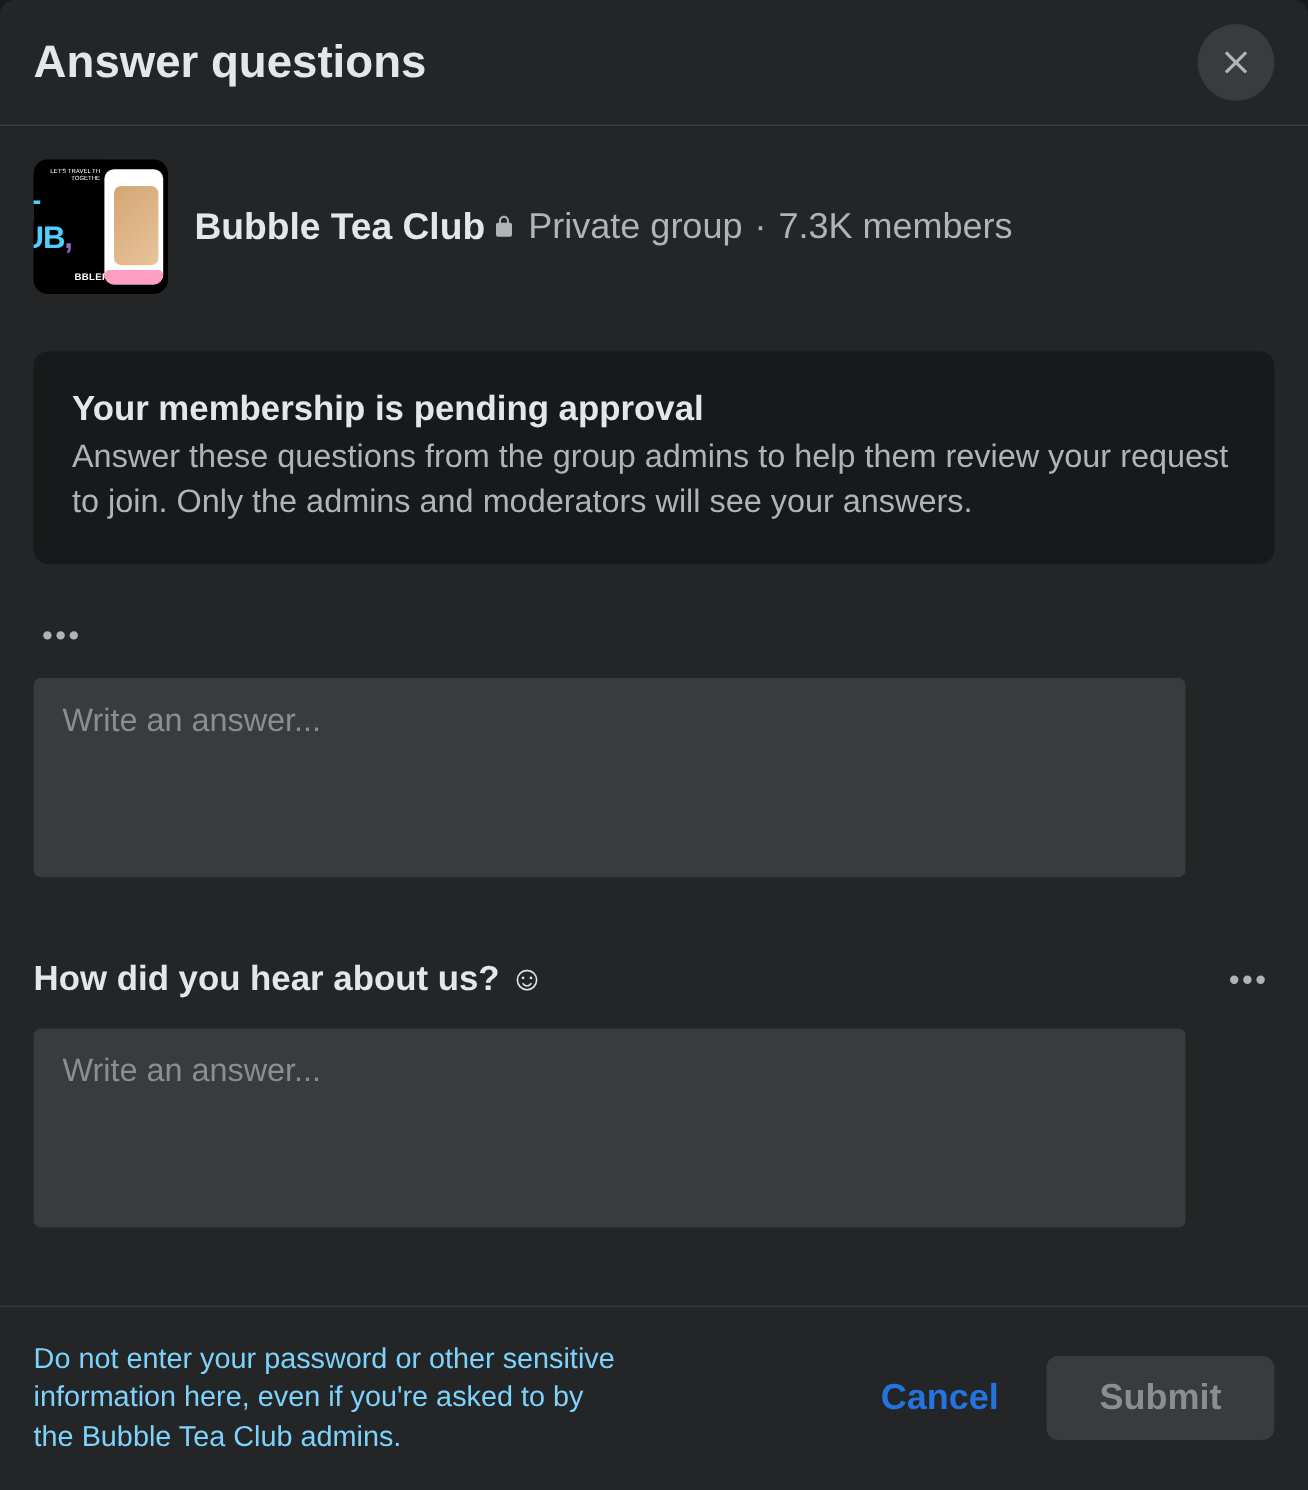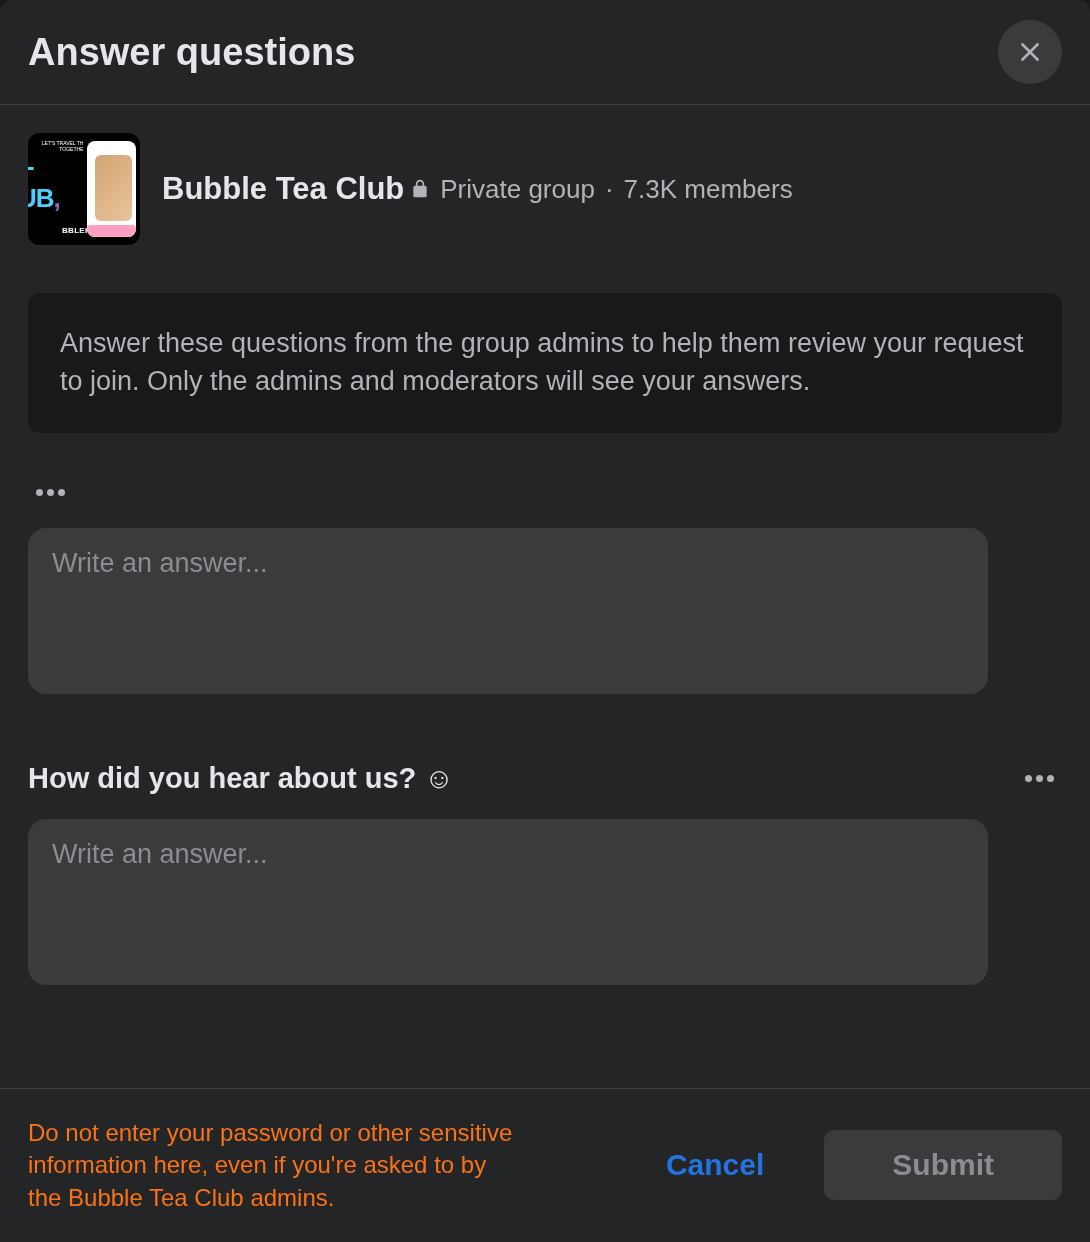--- a/index.html
+++ b/index.html
@@ -146,21 +146,21 @@
     }
     .group-name {
       font-size: 31px;
       font-weight: 700;
       color: #e4e6eb;
     }
     .group-meta {
       display: flex;
       align-items: center;
       gap: 10px;
-      font-size: 26px;
+      font-size: 30px;
       color: #b0b3b8;
       text-align: right;
     }
     .lock-icon {
       width: 20px;
       height: 20px;
       fill: #b0b3b8;
     }
     .pending-box {
       background: #18191a;
@@ -205,21 +205,21 @@
       width: 7px;
       height: 7px;
       border-radius: 50%;
       background: #b0b3b8;
     }
     .answer-input {
       width: 960px;
       height: 166px;
       background: #3a3b3c;
       border: none;
-      border-radius: 18px;
+      border-radius: 6px;
       padding: 20px 24px;
       font-size: 27px;
       color: #e4e6eb;
       font-family: inherit;
       resize: none;
     }
     .answer-input::placeholder {
       color: #8a8d91;
     }
     .footer {
@@ -229,47 +229,47 @@
       right: 0;
       background: #242526;
       border-top: 1px solid #3e4042;
       padding: 28px;
       display: flex;
       align-items: center;
       gap: 24px;
     }
     .footer-warning {
       font-size: 24px;
-      color: #f97316;
+      color: #7dd3fc;
       line-height: 1.35;
       flex: 1;
       max-width: 490px;
     }
     .footer-actions {
       display: flex;
       align-items: center;
-      gap: 44px;
+      gap: 24px;
       margin-left: auto;
     }
     .cancel-btn {
       background: none;
       border: none;
       color: #2374e1;
       font-size: 30px;
       font-weight: 600;
       cursor: pointer;
       padding: 8px 16px;
     }
     .submit-btn {
       background: #3a3b3c;
       border: none;
       color: #8a8d91;
       font-size: 30px;
       font-weight: 600;
-      padding: 18px 68px;
+      padding: 18px 44px;
       border-radius: 10px;
       cursor: not-allowed;
     }
   </style>
 </head>
 <body>
 
 <div class="modal">
   <div class="header">
     <h1 class="header-title">Answer questions</h1>
@@ -302,20 +302,21 @@
               <path d="M18 8h-1V6c0-2.76-2.24-5-5-5S7 3.24 7 6v2H6c-1.1 0-2 .9-2 2v10c0 1.1.9 2 2 2h12c1.1 0 2-.9 2-2V10c0-1.1-.9-2-2-2zM9 6c0-1.66 1.34-3 3-3s3 1.34 3 3v2H9V6z"></path>
             </svg>
           <span>Private group</span>
           <span> · </span>
           <span>7.3K members</span>
         </div>
       </div>
     </div>
 
     <div class="pending-box">
+      <div class="pending-title">Your membership is pending approval</div>
       <div class="pending-desc">Answer these questions from the group admins to help them review your request to join. Only the admins and moderators will see your answers.</div>
     </div>
 
     <div class="question-block">
       <div class="question-header">
         <button class="question-menu">
           <span class="dot"></span>
           <span class="dot"></span>
           <span class="dot"></span>
         </button>

